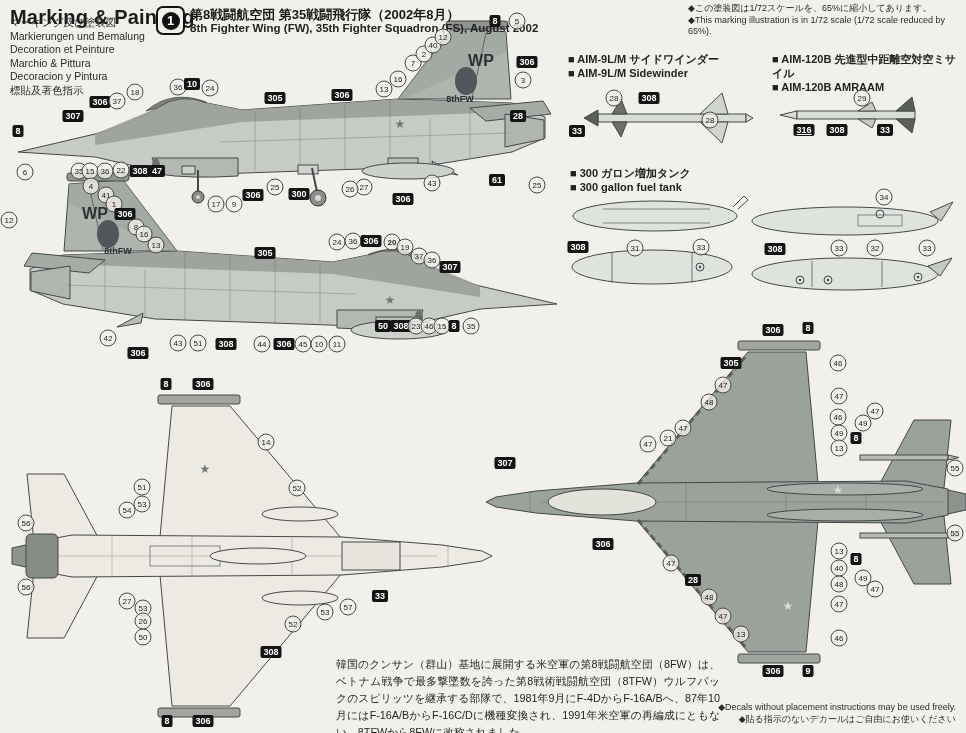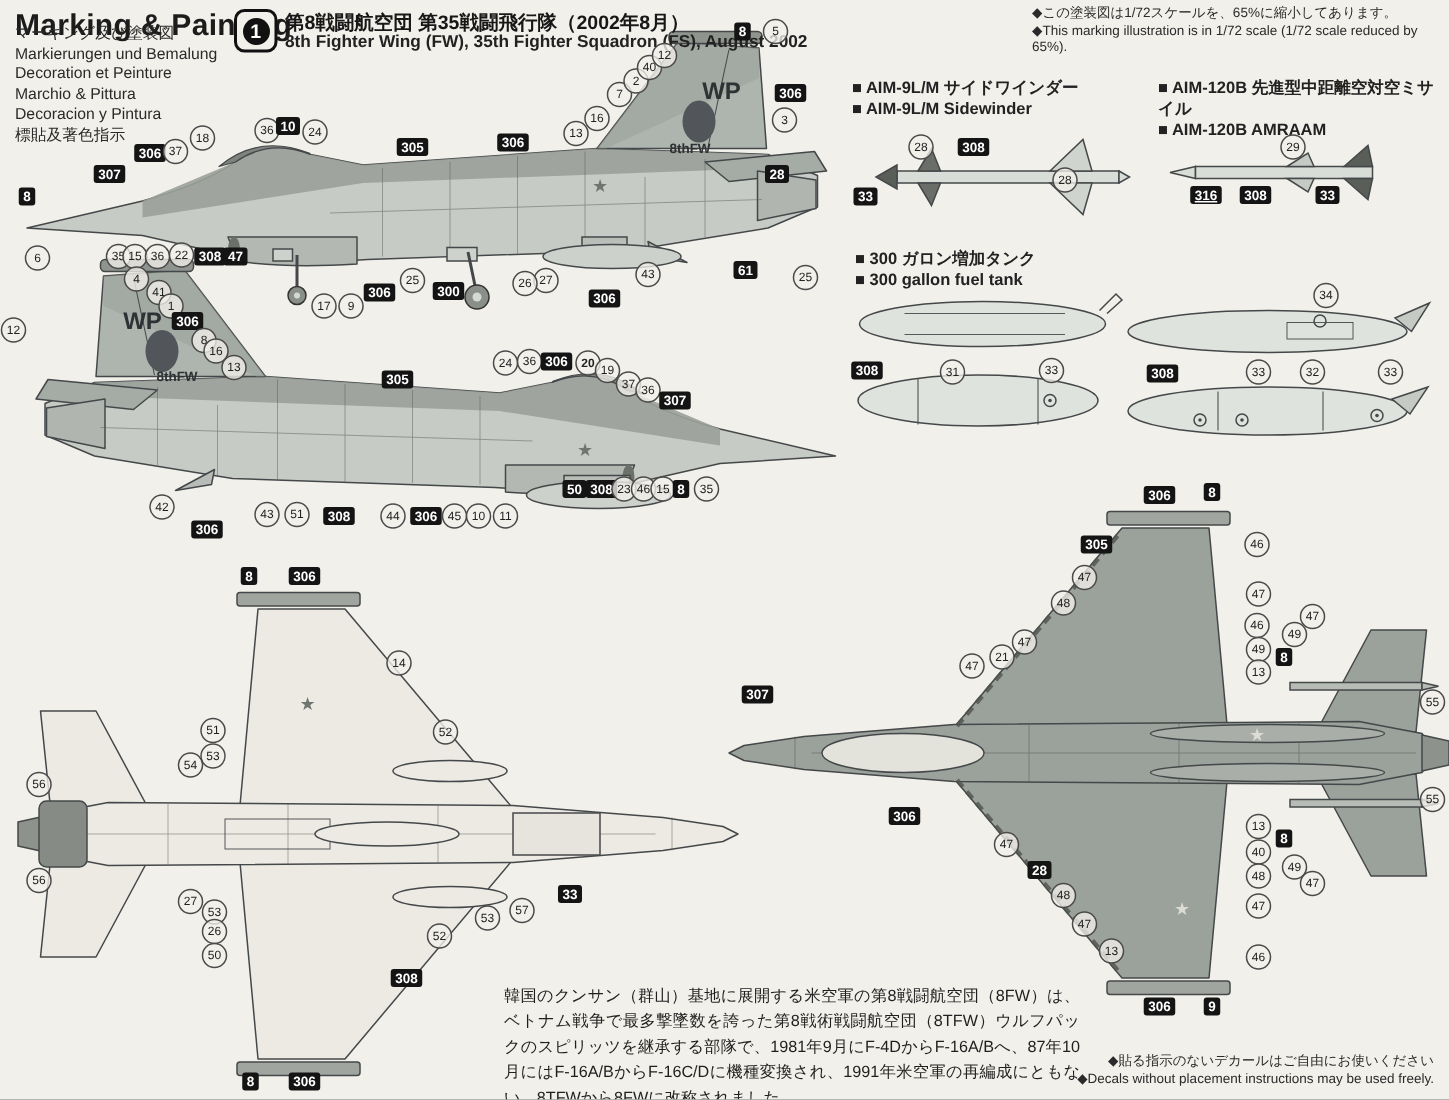--- a/index.html
+++ b/index.html
@@ -358,17 +358,17 @@
       <div class="co co-c" style="left: 701px; top: 247px;">33</div>
       <div class="co co-c" style="left: 884px; top: 197px;">34</div>
       <div class="co co-b" style="left: 775px; top: 249px;">308</div>
       <div class="co co-c" style="left: 839px; top: 248px;">33</div>
       <div class="co co-c" style="left: 875px; top: 248px;">32</div>
       <div class="co co-c" style="left: 927px; top: 248px;">33</div>
     </div>
 
   <div class="abs para" style="left:336px;top:656px;width:384px">韓国のクンサン（群山）基地に展開する米空軍の第8戦闘航空団（8FW）は、ベトナム戦争で最多撃墜数を誇った第8戦術戦闘航空団（8TFW）ウルフパックのスピリッツを継承する部隊で、1981年9月にF-4DからF-16A/Bへ、87年10月にはF-16A/BからF-16C/Dに機種変換され、1991年米空軍の再編成にともない、8TFWから8FWに改称されました。</div>
   <div class="abs" style="left:600px;top:702px;width:356px;text-align:right">
+    <div class="note">◆Decals without placement instructions may be used freely.</div>
     <div class="note">◆貼る指示のないデカールはご自由にお使いください</div>
-    <div class="note">◆Decals without placement instructions may be used freely.</div>
   </div>
 
 </div>
 
 </body></html>

